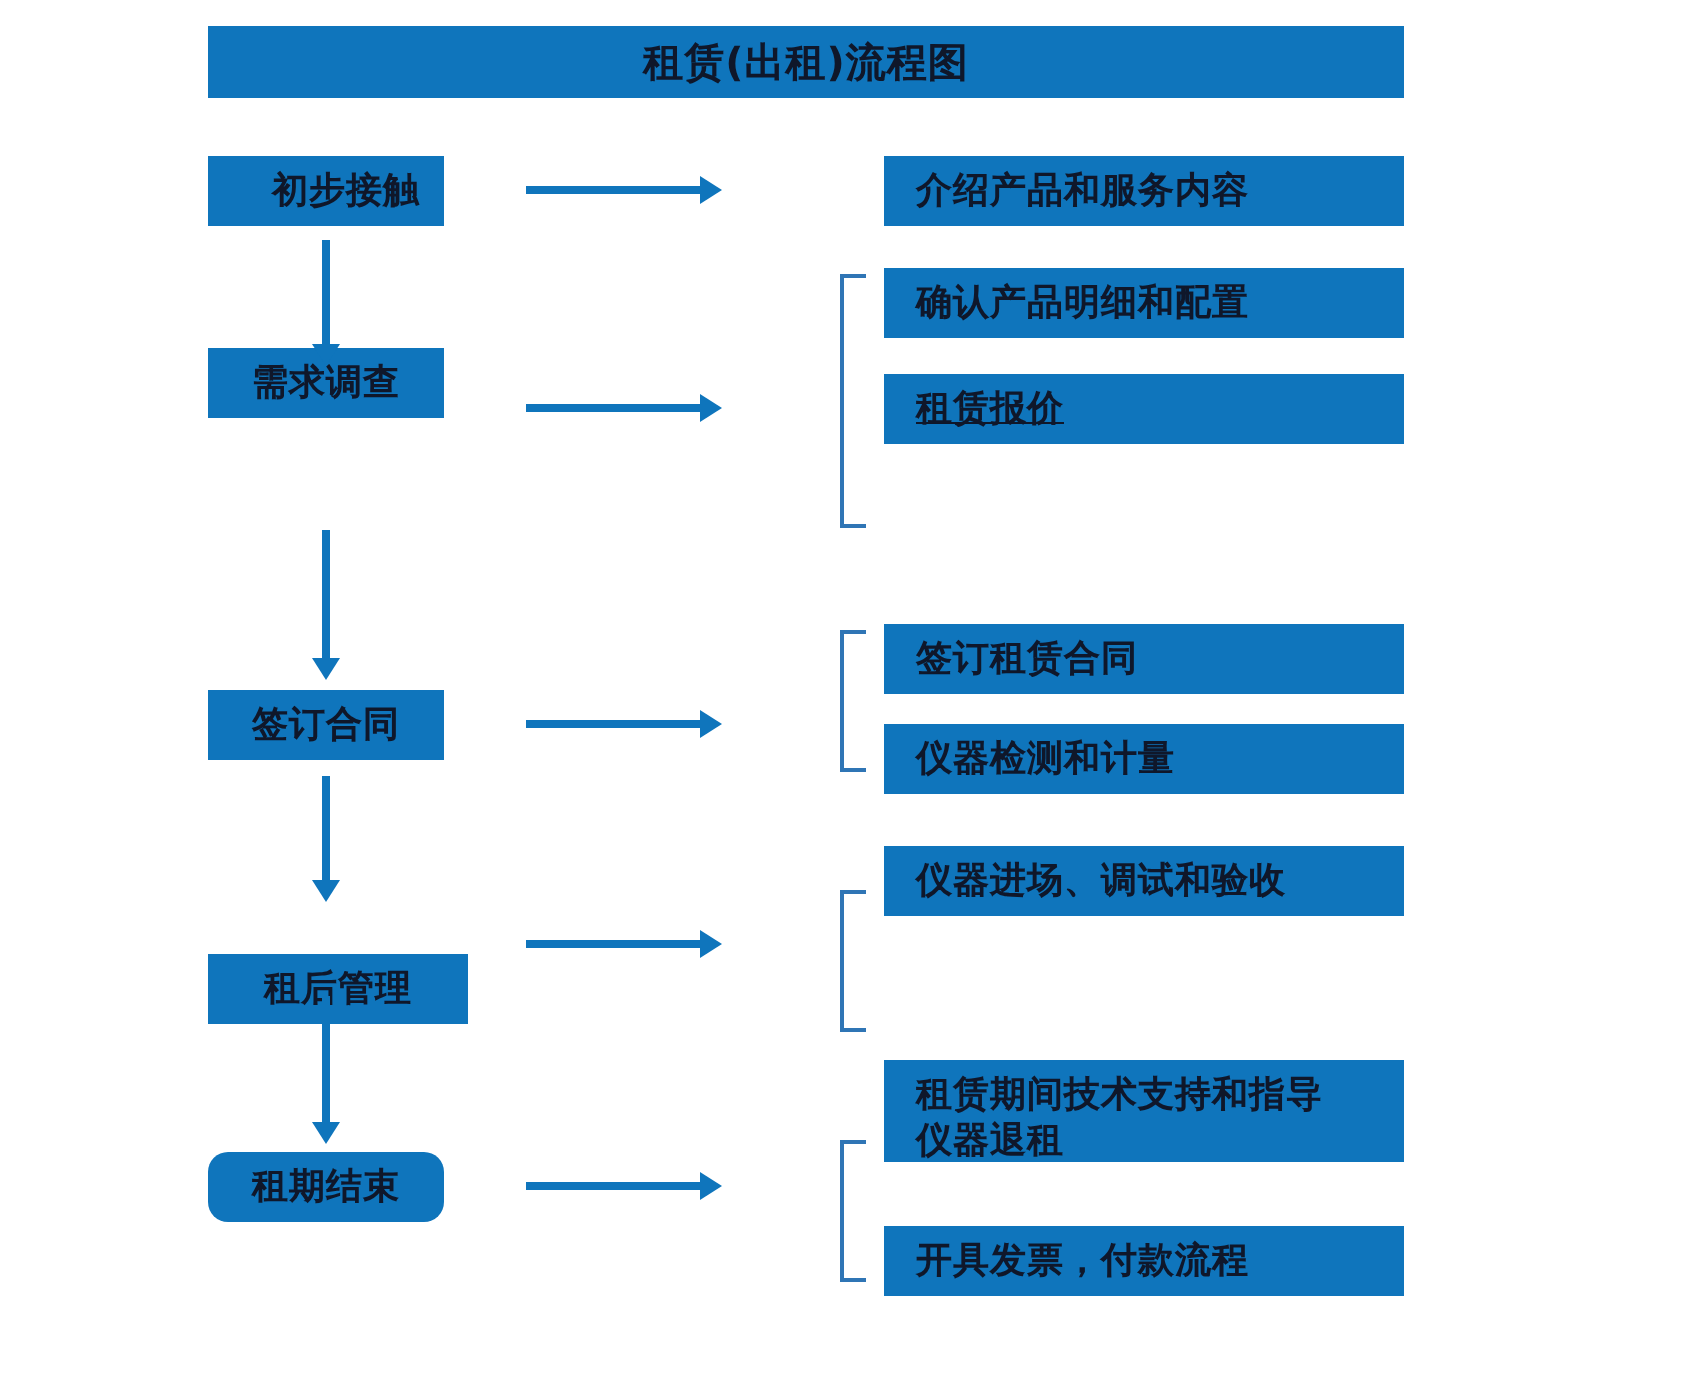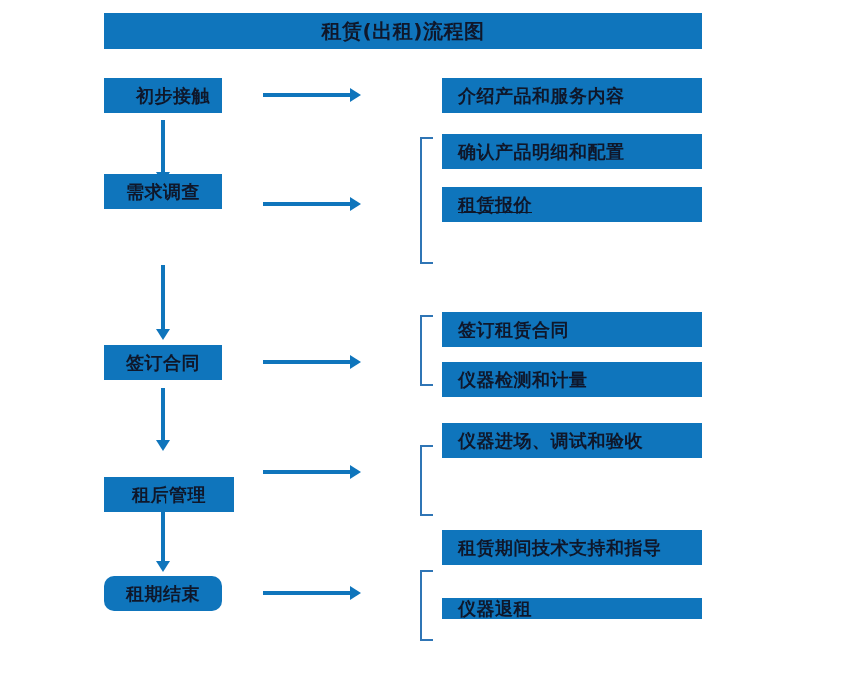--- a/index.html
+++ b/index.html
@@ -173,16 +173,17 @@
 
 
   <div class="box detail-box" style="left:442px; top:312px; width:260px; height:35px;">签订租赁合同</div>
 
   <div class="box detail-box" style="left:442px; top:362px; width:260px; height:35px;">仪器检测和计量</div>
 
   <div class="box detail-box" style="left:442px; top:423px; width:260px; height:35px;">仪器进场、调试和验收</div>
 
   <div class="box detail-box" style="left:442px; top:490px; width:260px; height:35px;margin-top:40px;">租赁期间技术支持和指导</div>
 
-  <div class="box detail-box" style="left:442px; top:560px; width:260px; height:21px;margin-top:38px;">仪器退租</div>
+  <div class="box detail-box" style="left:442px; top:560px; width:260px; height:21px;">仪器退租</div>
 
+  <div class="box detail-box" style="left:442px; top:613px; width:260px; height:35px;">开具发票，付款流程</div>
 
 </div>
 
 </body></html>

